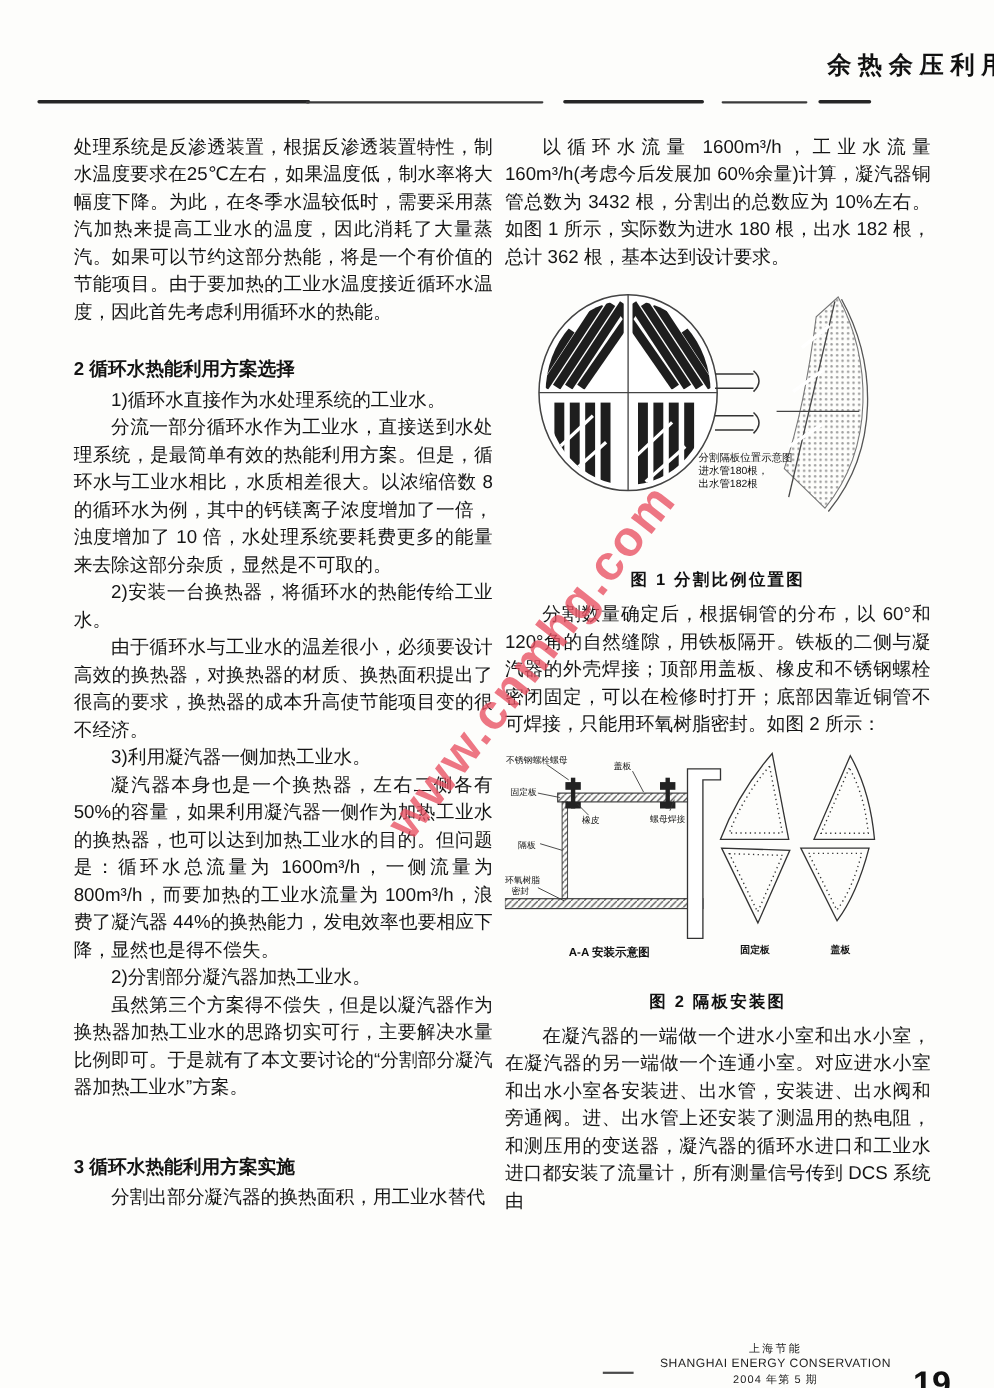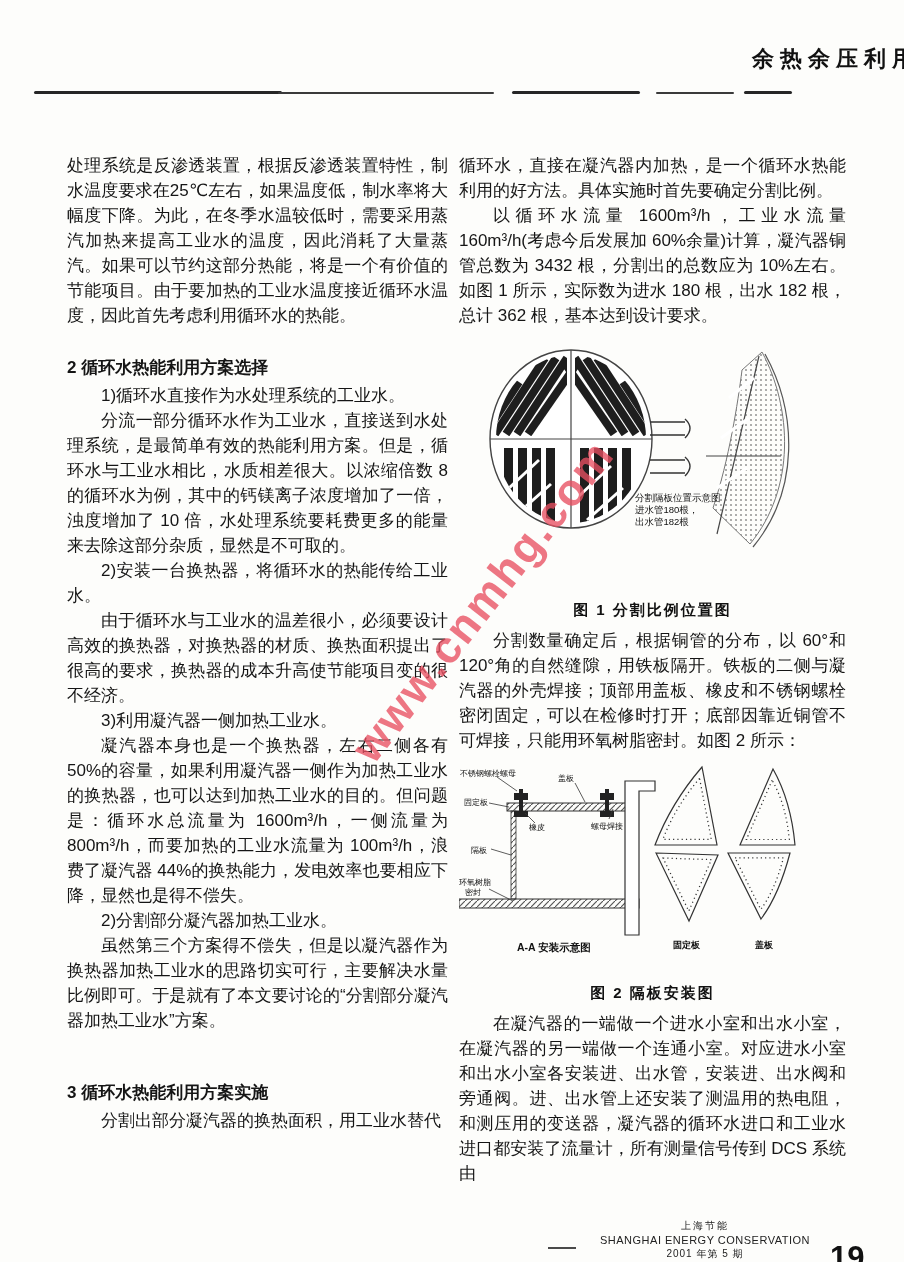--- a/index.html
+++ b/index.html
@@ -15,21 +15,21 @@
   .hr1{left:0;top:3px;width:248px;height:3px;}
   .hr2{left:244px;top:4px;width:216px;height:2px;background:#3a3a3a!important;}
   .hr3{left:478px;top:3px;width:128px;height:3px;}
   .hr4{left:622px;top:4px;width:78px;height:2px;background:#3a3a3a!important;}
   .hr5{left:710px;top:3px;width:48px;height:3px;}
 
   .col{position:absolute;top:121px;font-size:17px;line-height:25px;text-align:justify;}
   .col-left{left:67px;width:381px;}
   .col-right{left:459px;width:387px;}
   .col p{margin:0;text-indent:2em;}
-  .col p.cont{text-indent:0;margin-top:32px;}
+  .col p.cont{text-indent:0;}
   .sec{font-weight:bold;text-indent:0;margin:27px 0 3px 0;font-size:17px;}
   .sec.gap-big{margin-top:47px;}
 
   figure{margin:10px 0 6px 0;}
   figcaption{text-align:center;font-weight:bold;font-size:15px;letter-spacing:2px;margin-top:2px;color:#111;}
   .fig1 figcaption{margin-top:-6px;}
 
   .watermark{
     position:absolute;left:258px;top:575px;width:450px;text-align:center;
     transform:rotate(-52deg);transform-origin:center;
@@ -72,21 +72,20 @@
   <p>由于循环水与工业水的温差很小，必须要设计高效的换热器，对换热器的材质、换热面积提出了很高的要求，换热器的成本升高使节能项目变的很不经济。</p>
   <p>3)利用凝汽器一侧加热工业水。</p>
   <p>凝汽器本身也是一个换热器，左右二侧各有50%的容量，如果利用凝汽器一侧作为加热工业水的换热器，也可以达到加热工业水的目的。但问题是：循环水总流量为 1600m³/h，一侧流量为800m³/h，而要加热的工业水流量为 100m³/h，浪费了凝汽器 44%的换热能力，发电效率也要相应下降，显然也是得不偿失。</p>
   <p>2)分割部分凝汽器加热工业水。</p>
   <p>虽然第三个方案得不偿失，但是以凝汽器作为换热器加热工业水的思路切实可行，主要解决水量比例即可。于是就有了本文要讨论的“分割部分凝汽器加热工业水”方案。</p>
   <div class="sec gap-big">3 循环水热能利用方案实施</div>
   <p>分割出部分凝汽器的换热面积，用工业水替代</p>
 </div>
 
 <div class="col col-right">
-  <p class="cont">循环水，直接在凝汽器内加热，是一个循环水热能利用的好方法。具体实施时首先要确定分割比例。</p>
   <p>以循环水流量 1600m³/h，工业水流量 160m³/h(考虑今后发展加 60%余量)计算，凝汽器铜管总数为 3432 根，分割出的总数应为 10%左右。如图 1 所示，实际数为进水 180 根，出水 182 根，总计 362 根，基本达到设计要求。</p>
 
   <figure class="fig1">
     <svg width="387" height="258" viewBox="0 0 387 258">
       <defs>
         <clipPath id="c1">
             <ellipse cx="112" cy="101" rx="75" ry="84"></ellipse>
           </clipPath>
         <pattern id="dots" width="5" height="5" patternUnits="userSpaceOnUse">
           <circle cx="2" cy="2" r="1.1" fill="#9a9a9a"></circle>
@@ -215,19 +214,19 @@
   <p>在凝汽器的一端做一个进水小室和出水小室，在凝汽器的另一端做一个连通小室。对应进水小室和出水小室各安装进、出水管，安装进、出水阀和旁通阀。进、出水管上还安装了测温用的热电阻，和测压用的变送器，凝汽器的循环水进口和工业水进口都安装了流量计，所有测量信号传到 DCS 系统由</p>
 </div>
 
 <div class="watermark">www.cnmhg.com</div>
 
 <div class="footer">
   <div class="footer-dash"></div>
   <div class="footer-info">
     <div class="cn">上海节能</div>
     <div class="en">SHANGHAI ENERGY CONSERVATION</div>
-    <div class="issue">2001 年第 5 期</div>
+    <div class="issue">2004 年第 5 期</div>
   </div>
   <div class="footer-page">
     <div class="num">19</div>
     <div class="num-rule"></div>
   </div>
 </div>
 
 </body></html>

